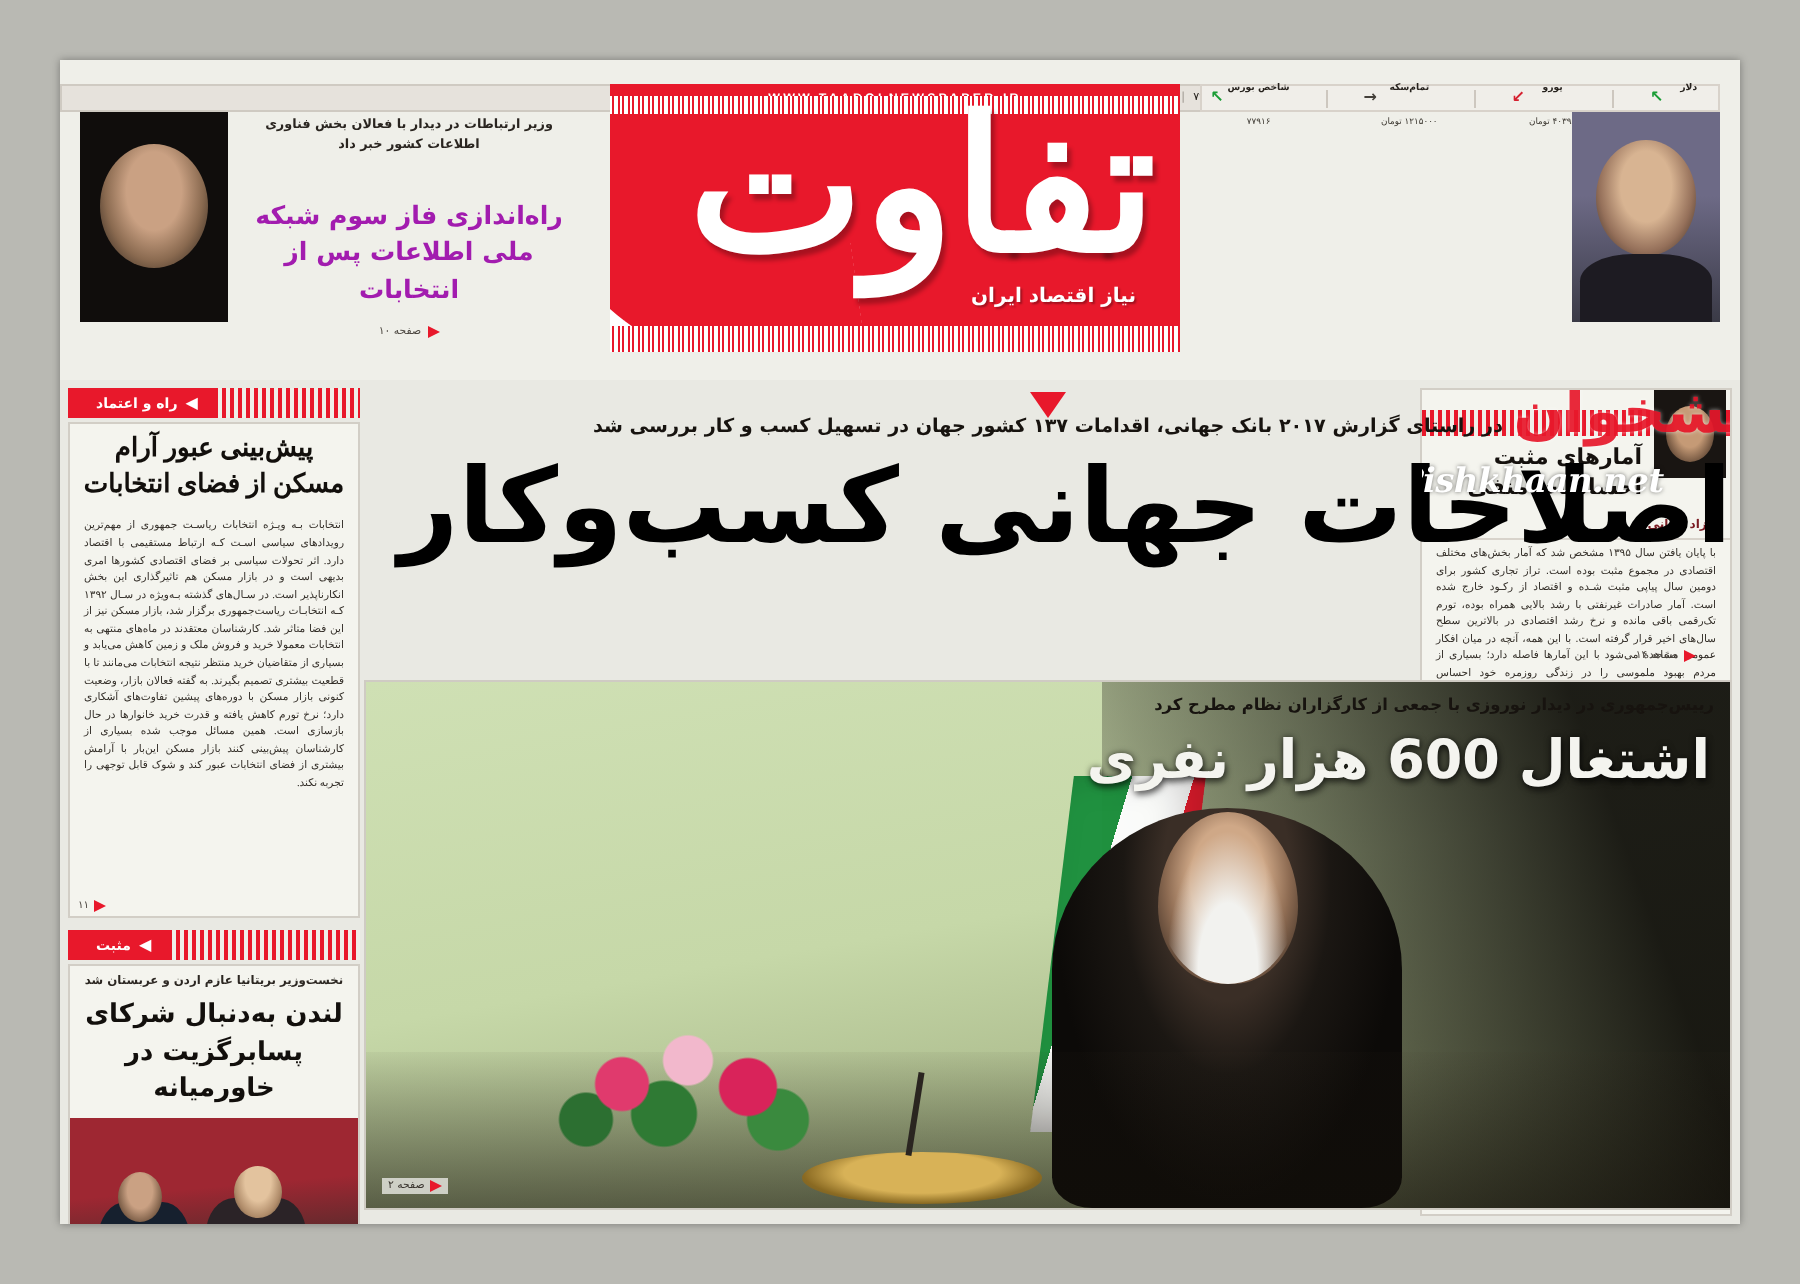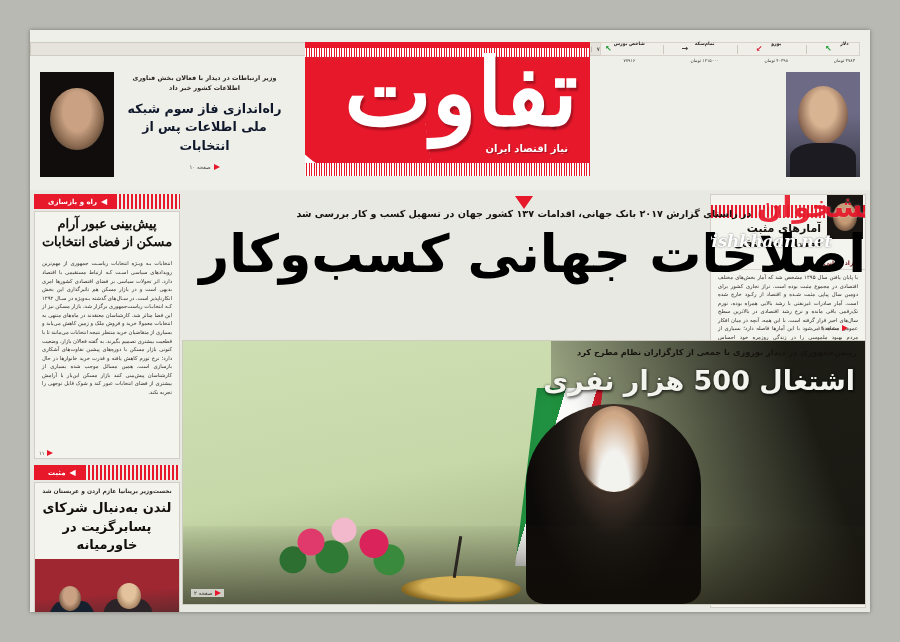--- a/index.html
+++ b/index.html
@@ -53,28 +53,28 @@
     border-left:9px solid #fff;border-bottom:9px solid #fff;
     border-radius:0 0 0 120px;transform:rotate(-8deg);
   }
   .barcode{
     position:absolute;left:0;bottom:0;width:100%;height:13px;
     background:repeating-linear-gradient(90deg,#fff 0 1px,#e8182b 1px 2px,#fff 2px 4px,#e8182b 4px 5px);
   }
   .barcode.top{top:0;bottom:auto;height:9px;}
 
   
-  .teaser{position:absolute;top:42px;height:126px;display:flex;direction:rtl;}
+  .teaser{position:absolute;top:26px;height:126px;display:flex;direction:rtl;}
   .teaser.left{left:10px;width:255px;}
   .teaser.right{left:570px;width:260px;}
   .teaser-photo{width:74px;height:105px;flex:0 0 74px;background:#100d0c;overflow:hidden;position:relative;}
   .ph-face{position:absolute;border-radius:50%;}
   .teaser-txt{flex:1;padding:2px 7px 0 7px;text-align:center;direction:rtl;}
   .t-kicker{font-size:6.4px;line-height:1.5;color:#2a2520;font-weight:bold;}
-  .t-head{font-size:12.6px;line-height:1.45;color:#0f172a;font-weight:bold;margin-top:7px;}
+  .t-head{font-size:12.6px;line-height:1.45;color:#a21caf;font-weight:bold;margin-top:22px;}
   .t-page{
     display:inline-flex;align-items:center;gap:3px;margin-top:6px;font-size:5.4px;color:#4c4741;
   }
   .tri{width:0;height:0;border-top:3.5px solid transparent;border-bottom:3.5px solid transparent;}
   .tri.l{border-left:6px solid #e8182b;}
 
   
   .body-area{position:absolute;left:0;top:160px;width:840px;height:422px;}
 
   .col-right{position:absolute;right:4px;top:4px;width:156px;height:414px;}
@@ -408,36 +408,36 @@
         <div class="bp-person"></div>
         <div class="bp-head"></div>
         <div class="bp-beard"></div>
         <div class="bp-table"></div>
         <div class="bp-flowers"></div>
         <div class="bp-gold"></div>
         <div class="bp-mic"></div>
 
         <div class="bp-cap">رییس‌جمهوری در دیدار نوروزی با جمعی از کارگزاران نظام مطرح کرد</div>
         <div class="bp-over">
-          <div>اشتغال 500 هزار نفری</div>
+          <div>اشتغال 600 هزار نفری</div>
         </div>
         <div class="bp-pg">
           <span class="tri l"></span>
           <span>صفحه ۲</span>
         </div>
       </div>
     </div>
 
     <div class="col-left">
 
       <div class="sect">
         <div class="sect-comb"></div>
         <div class="sect-label">
           <span class="arrow-l">◀</span>
-          <span>راه و بازسازی</span>
+          <span>راه و اعتماد</span>
         </div>
       </div>
 
       <div class="card clip" style="height:246px;position:relative;margin-top:2px;font-family:Liberation Serif, serif;">
         <div class="headline-sm">پیش‌بینی عبور آرام مسکن از فضای انتخابات</div>
         <div class="bodytext j">انتخابات بـه ویـژه انتخابات ریاسـت جمهوری از مهم‌ترین رویدادهای سیاسی اسـت کـه ارتباط مستقیمی با اقتصاد دارد. اثر تحولات سیاسی بر فضای اقتصادی کشورها امری بدیهی است و در بازار مسکن هم تاثیرگذاری این بخش انکارناپذیر است. در سـال‌های گذشته بـه‌ویژه در سـال ۱۳۹۲ کـه انتخابـات ریاست‌جمهوری برگزار شد، بازار مسکن نیز از این فضا متاثر شد. کارشناسان معتقدند در ماه‌های منتهی به انتخابات معمولا خرید و فروش ملک و زمین کاهش می‌یابد و بسیاری از متقاضیان خرید منتظر نتیجه انتخابات می‌مانند تا با قطعیت بیشتری تصمیم بگیرند. به گفته فعالان بازار، وضعیت کنونی بازار مسکن با دوره‌های پیشین تفاوت‌های آشکاری دارد؛ نرخ تورم کاهش یافته و قدرت خرید خانوارها در حال بازسازی است. همین مسائل موجب شده بسیاری از کارشناسان پیش‌بینی کنند بازار مسکن این‌بار با آرامش بیشتری از فضای انتخابات عبور کند و شوک قابل توجهی را تجربه نکند.</div>
         <div style="position:absolute;left:4px;bottom:2px;display:inline-flex;align-items:center;gap:2px;font-size:5.2px;color:#4c4741;">
           <span class="tri l"></span>
           <span>۱۱</span>
         </div>

